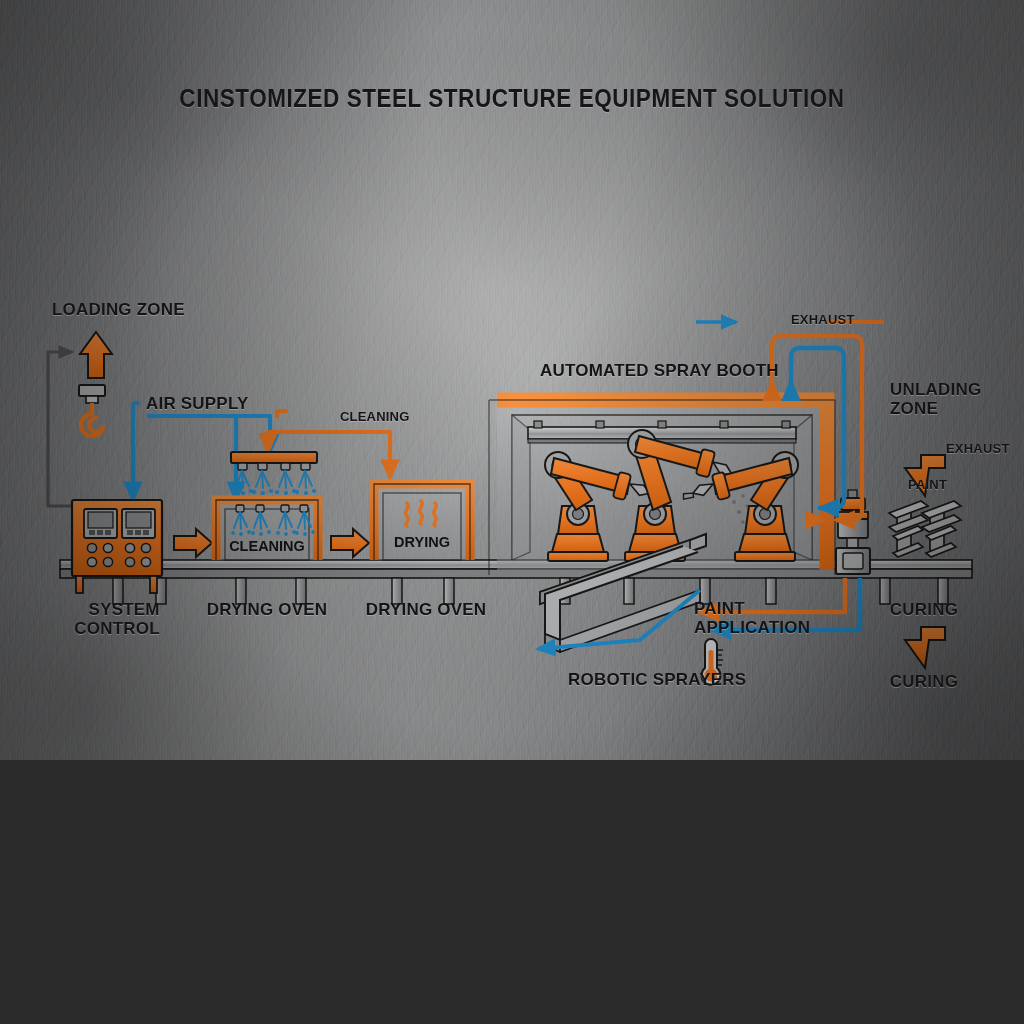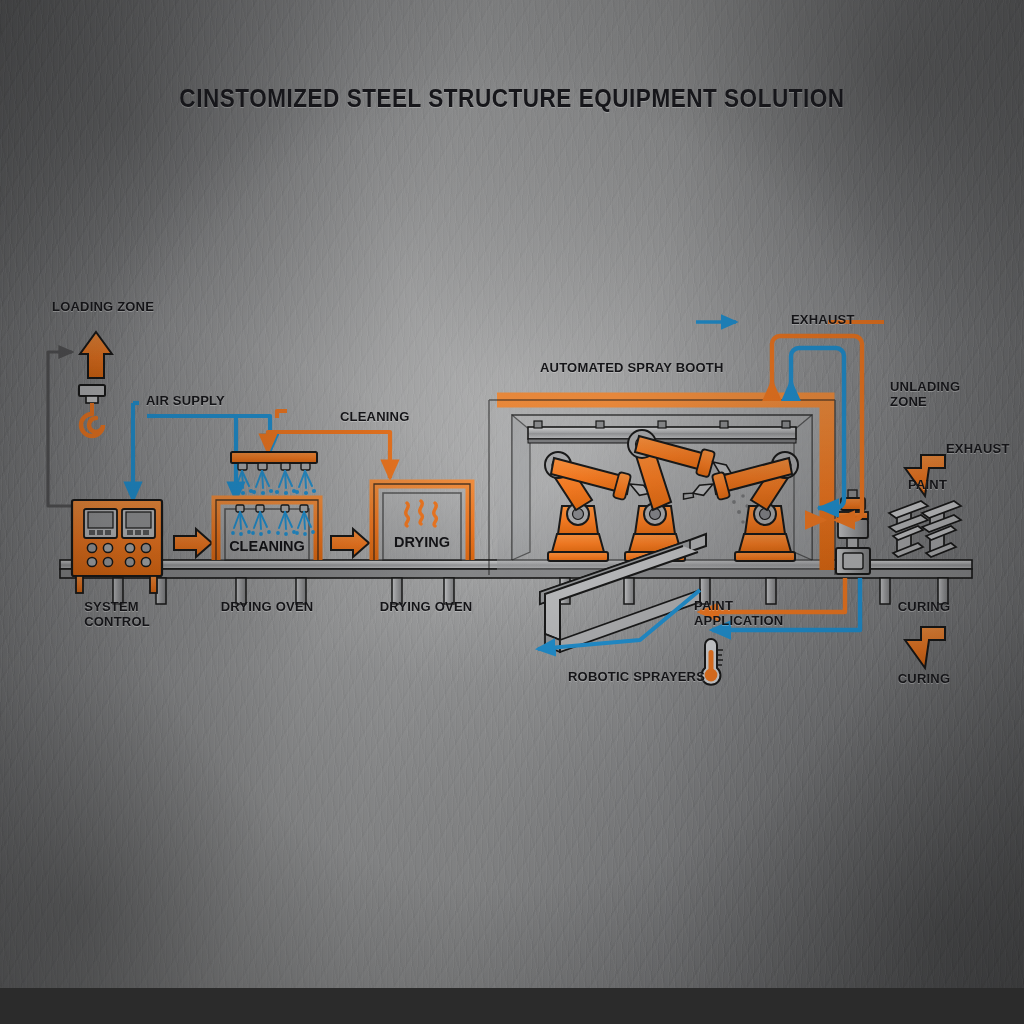--- a/index.html
+++ b/index.html
@@ -1,19 +1,19 @@
 <!DOCTYPE html>
 <html><head>
 <meta charset="utf-8">
 <title>Customized Steel Structure Equipment Solution</title>
 <style>
   html,body{margin:0;padding:0;background:#2b2b2b;}
   body{font-family:"Liberation Sans",sans-serif;}
   #stage{
-    position:relative;width:1024px;height:988px;overflow:hidden;
+    position:relative;width:1024px;height:760px;overflow:hidden;
     background:
       radial-gradient(ellipse 60% 45% at 50% 38%, rgba(205,205,205,.55) 0%, rgba(170,170,170,0) 70%),
       linear-gradient(105deg, #6f7072 0%, #8a8b8d 18%, #a2a3a4 38%, #9b9c9d 55%, #87888a 72%, #6d6e70 100%),
       #85868a;
   }
   
   #stage::before{
     content:"";position:absolute;inset:0;pointer-events:none;
     background:
       repeating-linear-gradient(92deg, rgba(255,255,255,.05) 0 1px, rgba(0,0,0,.05) 1px 2px, rgba(255,255,255,0) 2px 6px),
@@ -34,26 +34,26 @@
   .ttl{
     position:absolute;left:0;right:0;top:84px;text-align:center;
     font-weight:700;font-size:25px;letter-spacing:.6px;color:#16161a;
     font-family:"Liberation Sans",sans-serif;
     transform:scaleX(.90);transform-origin:center top;
     text-shadow:0 1px 0 rgba(255,255,255,.22);
     z-index:6;
   }
   .lbl{
     position:absolute;font-weight:700;color:#141417;
-    font-family:"Liberation Sans",sans-serif;font-size:13px;
+    font-family:"Liberation Sans",sans-serif;font-size:17px;
     letter-spacing:.2px;line-height:1.12;white-space:pre-line;
     text-shadow:0 1px 0 rgba(255,255,255,.25);z-index:6;
   }
   .lbl.sm{font-size:13px;padding-left:44px;}
-  .lbl.c{text-align:left;transform:translateX(-50%);}
+  .lbl.c{text-align:right;transform:translateX(-50%);}
 </style>
 </head>
 <body>
 
 <div id="stage">
 
   <div class="ttl">CINSTOMIZED STEEL STRUCTURE EQUIPMENT SOLUTION</div>
 
   <svg id="art" viewBox="0 0 1024 1024">
     <defs>

